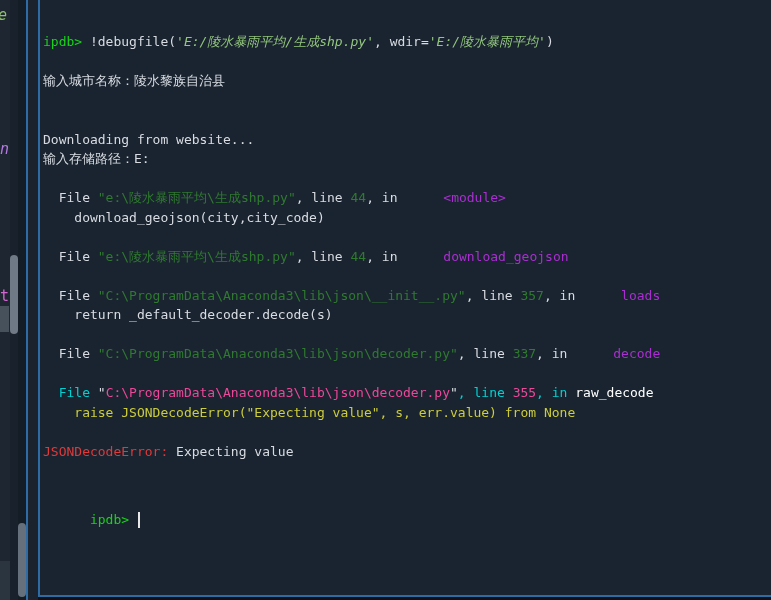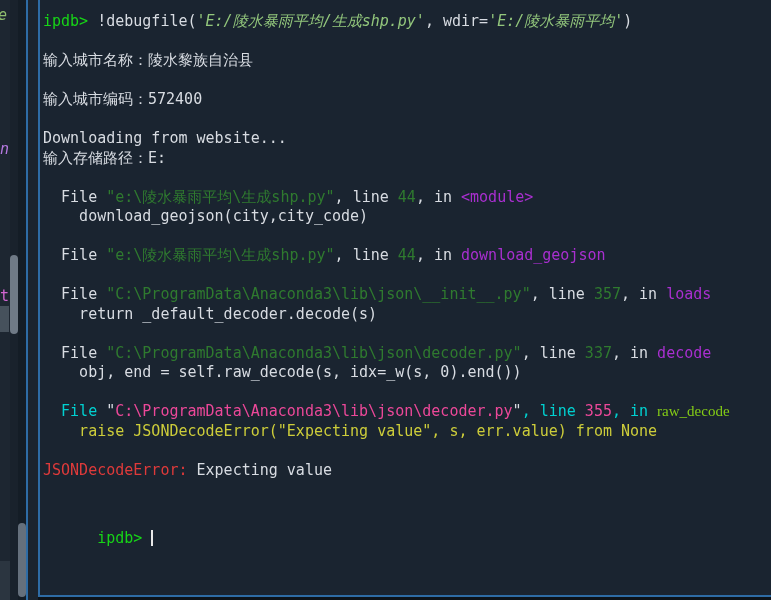--- a/index.html
+++ b/index.html
@@ -22,32 +22,32 @@
   .track2 { position:absolute; left:18px; top:0; width:8px; height:600px; background:#141d26; }
   .thumb2 { position:absolute; left:0; top:523px; width:8px; height:74px; background:#65707c; border-radius:4px; }
 
   
   .blue1  { position:absolute; left:26px; top:0; width:2px; height:600px; background:#2e6ca5; }
   .gapD   { position:absolute; left:28px; top:0; width:10px; height:600px; background:#1b242e; }
 
   
   .console { position:absolute; left:38px; top:0; width:733px; height:597px;
              background:#1a2430; border-left:2px solid #2e6ca5; border-bottom:2px solid #2e6ca5;
-             padding:12px 0 0 3px; font-size:15px; color:#d8dce2; }
+             padding:32px 0 0 3px; font-size:13px; color:#d8dce2; }
   .line { height:19.5px; line-height:19.5px; white-space:pre; }
   .prompt-line { margin-top:29px; }
 
   .sg-g  { color:#17d417; }                       
   .sg-w  { color:#d8dce2; }                       
   .sg-s  { color:#93c77c; font-style:italic; }    
   .sg-c  { color:#00d1d1; }                       
   .sg-dg { color:#2f7a2f; }                       
-  .sg-pu { color:#a92fd0; }                       
+  .sg-pu { color:#a92fd0;margin-left:38px; }                       
   .sg-bg { color:#ec4899; }                       
-  .sg-mg { color:#84cc16;font-family:Liberation Serif, serif; }                       
+  .sg-mg { color:#ffffff; }                       
   .sg-y  { color:#cdcd3a; }                       
   .sg-r  { color:#df3a3a; }                       
 
   .cursor { display:inline-block; width:2px; height:16px; background:#e8e8e8;
             vertical-align:middle; margin-left:9px; }
 </style>
 </head>
 <body>
 
 <div class="app">
@@ -69,35 +69,33 @@
 
   <div class="blue1"></div>
   <div class="gapD"></div>
 
   <div class="console">
     <div id="console-lines">
         <div class="line"><span class="sg-g">ipdb&gt; </span><span class="sg-w">!debugfile(</span><span class="sg-s">'E:/陵水暴雨平均/生成shp.py'</span><span class="sg-w">, wdir=</span><span class="sg-s">'E:/陵水暴雨平均'</span><span class="sg-w">)</span></div>
         <div class="line"></div>
         <div class="line"><span class="sg-w">输入城市名称：陵水黎族自治县</span></div>
         <div class="line"></div>
-        <div class="line"><span class="sg-w">输入城市编码：572400</span></div>
         <div class="line"></div>
         <div class="line"><span class="sg-w">Downloading from website...</span></div>
         <div class="line"><span class="sg-w">输入存储路径：E:</span></div>
         <div class="line"></div>
         <div class="line"><span class="sg-w">  File </span><span class="sg-dg">"e:\陵水暴雨平均\生成shp.py"</span><span class="sg-w">, line </span><span class="sg-dg">44</span><span class="sg-w">, in </span><span class="sg-pu">&lt;module&gt;</span></div>
         <div class="line"><span class="sg-w">    download_geojson(city,city_code)</span></div>
         <div class="line"></div>
         <div class="line"><span class="sg-w">  File </span><span class="sg-dg">"e:\陵水暴雨平均\生成shp.py"</span><span class="sg-w">, line </span><span class="sg-dg">44</span><span class="sg-w">, in </span><span class="sg-pu">download_geojson</span></div>
         <div class="line"></div>
         <div class="line"><span class="sg-w">  File </span><span class="sg-dg">"C:\ProgramData\Anaconda3\lib\json\__init__.py"</span><span class="sg-w">, line </span><span class="sg-dg">357</span><span class="sg-w">, in </span><span class="sg-pu">loads</span></div>
         <div class="line"><span class="sg-w">    return _default_decoder.decode(s)</span></div>
         <div class="line"></div>
         <div class="line"><span class="sg-w">  File </span><span class="sg-dg">"C:\ProgramData\Anaconda3\lib\json\decoder.py"</span><span class="sg-w">, line </span><span class="sg-dg">337</span><span class="sg-w">, in </span><span class="sg-pu">decode</span></div>
-        <div class="line"><span class="sg-w">    obj, end = self.raw_decode(s, idx=_w(s, 0).end())</span></div>
         <div class="line"></div>
         <div class="line"><span class="sg-c">  File </span><span class="sg-w">"</span><span class="sg-bg">C:\ProgramData\Anaconda3\lib\json\decoder.py</span><span class="sg-w">"</span><span class="sg-c">, line </span><span class="sg-bg">355</span><span class="sg-c">, in </span><span class="sg-mg">raw_decode</span></div>
         <div class="line"><span class="sg-y">    raise JSONDecodeError("Expecting value", s, err.value) from None</span></div>
         <div class="line"></div>
         <div class="line"><span class="sg-r">JSONDecodeError:</span><span class="sg-w"> Expecting value</span></div>
       </div>
     <div class="line prompt-line">
       <span class="sg-g">ipdb&gt;</span><span class="cursor"></span>
     </div>
   </div>

